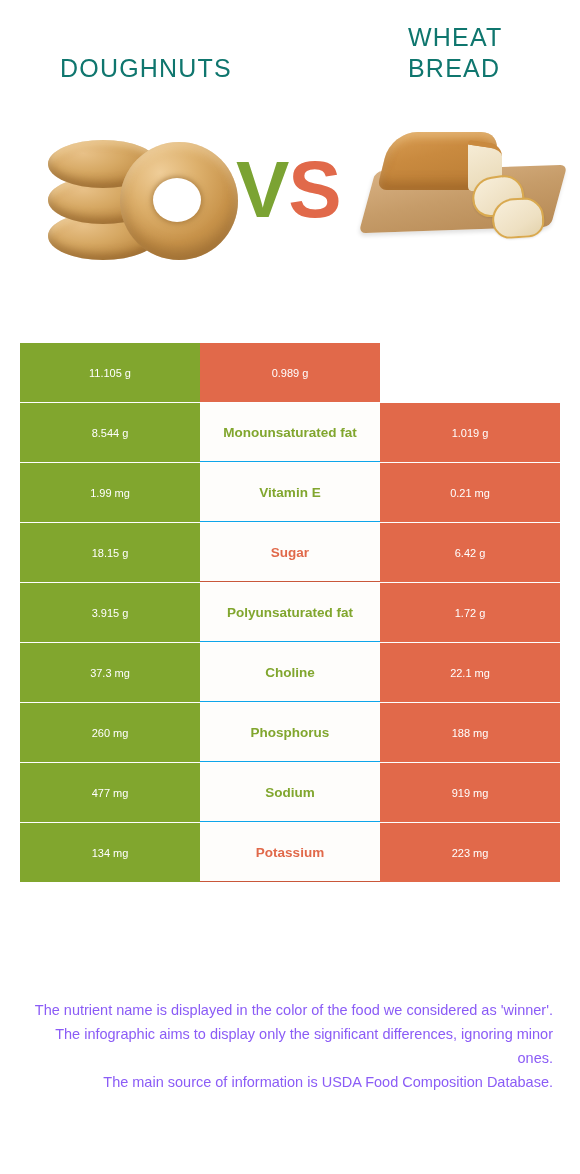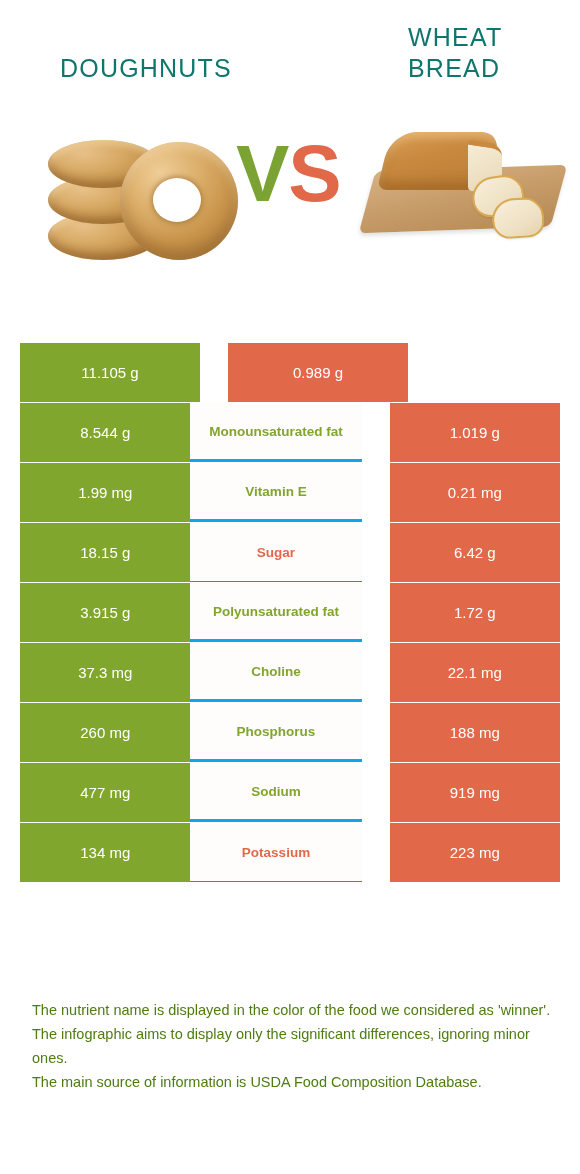--- a/index.html
+++ b/index.html
@@ -96,21 +96,21 @@
     height: 44px;
     border-radius: 50%;
     background: #ffffff;
     box-shadow: 0 0 5px 2px rgba(150,104,46,0.55);
   }
 
   
   .vs {
     position: absolute;
     left: 236px;
-    top: 24px;
+    top: 40px;
     font-family: "Liberation Sans", sans-serif;
     font-weight: 700;
     font-size: 80px;
     line-height: 80px;
     letter-spacing: -1px;
   }
   .vs .v { color: #7ba333; }
   .vs .s { color: #e1694a; }
 
   
@@ -177,57 +177,56 @@
     position: relative;
     display: flex;
     width: 540px;
     height: 59px;
     margin-bottom: 1px;
   }
   .cell {
     display: flex;
     align-items: center;
     justify-content: center;
-    font-size: 15px;
+    font-size: 11px;
     box-sizing: border-box;
   }
   .cell-left {
     width: 180px;
     background: #81a62e;
     color: #ffffff;
   }
   .cell-mid {
     width: 180px;
     background: #fefdfb;
     font-weight: 700;
     font-size: 13.5px;
     text-align: center;
     padding: 0 6px;
   }
   .cell-right {
     width: 180px;
     background: #e1694a;
     color: #ffffff;
-    margin-left: 28px;
   }
   .row .cell-mid.win-left  { color: #81a62e; }
   .row .cell-mid.win-right { color: #e1694a; }
-  .row .cell-mid.win-left  { border-bottom: 3px solid #0ea5e9; }
+  .row .cell-mid.win-left  { border-bottom: 1px solid #0ea5e9; }
   .row .cell-mid.win-right { border-bottom: 1px solid #c9573a; }
 
   
   .footer {
     position: absolute;
-    left: 32px;
+    left: 21px;
     top: 998px;
     width: 532px;
-    text-align: left;
+    text-align: right;
     font-size: 14.5px;
     line-height: 24px;
-    color: #4d7c0f;
+    color: #8b5cf6;
   }
   .footer div { margin: 0; }
 </style>
 </head>
 <body>
 
 <div class="header">
   <div class="title title-left">Doughnuts</div>
   <div class="title title-right">Wheat Bread</div>
 </div>

